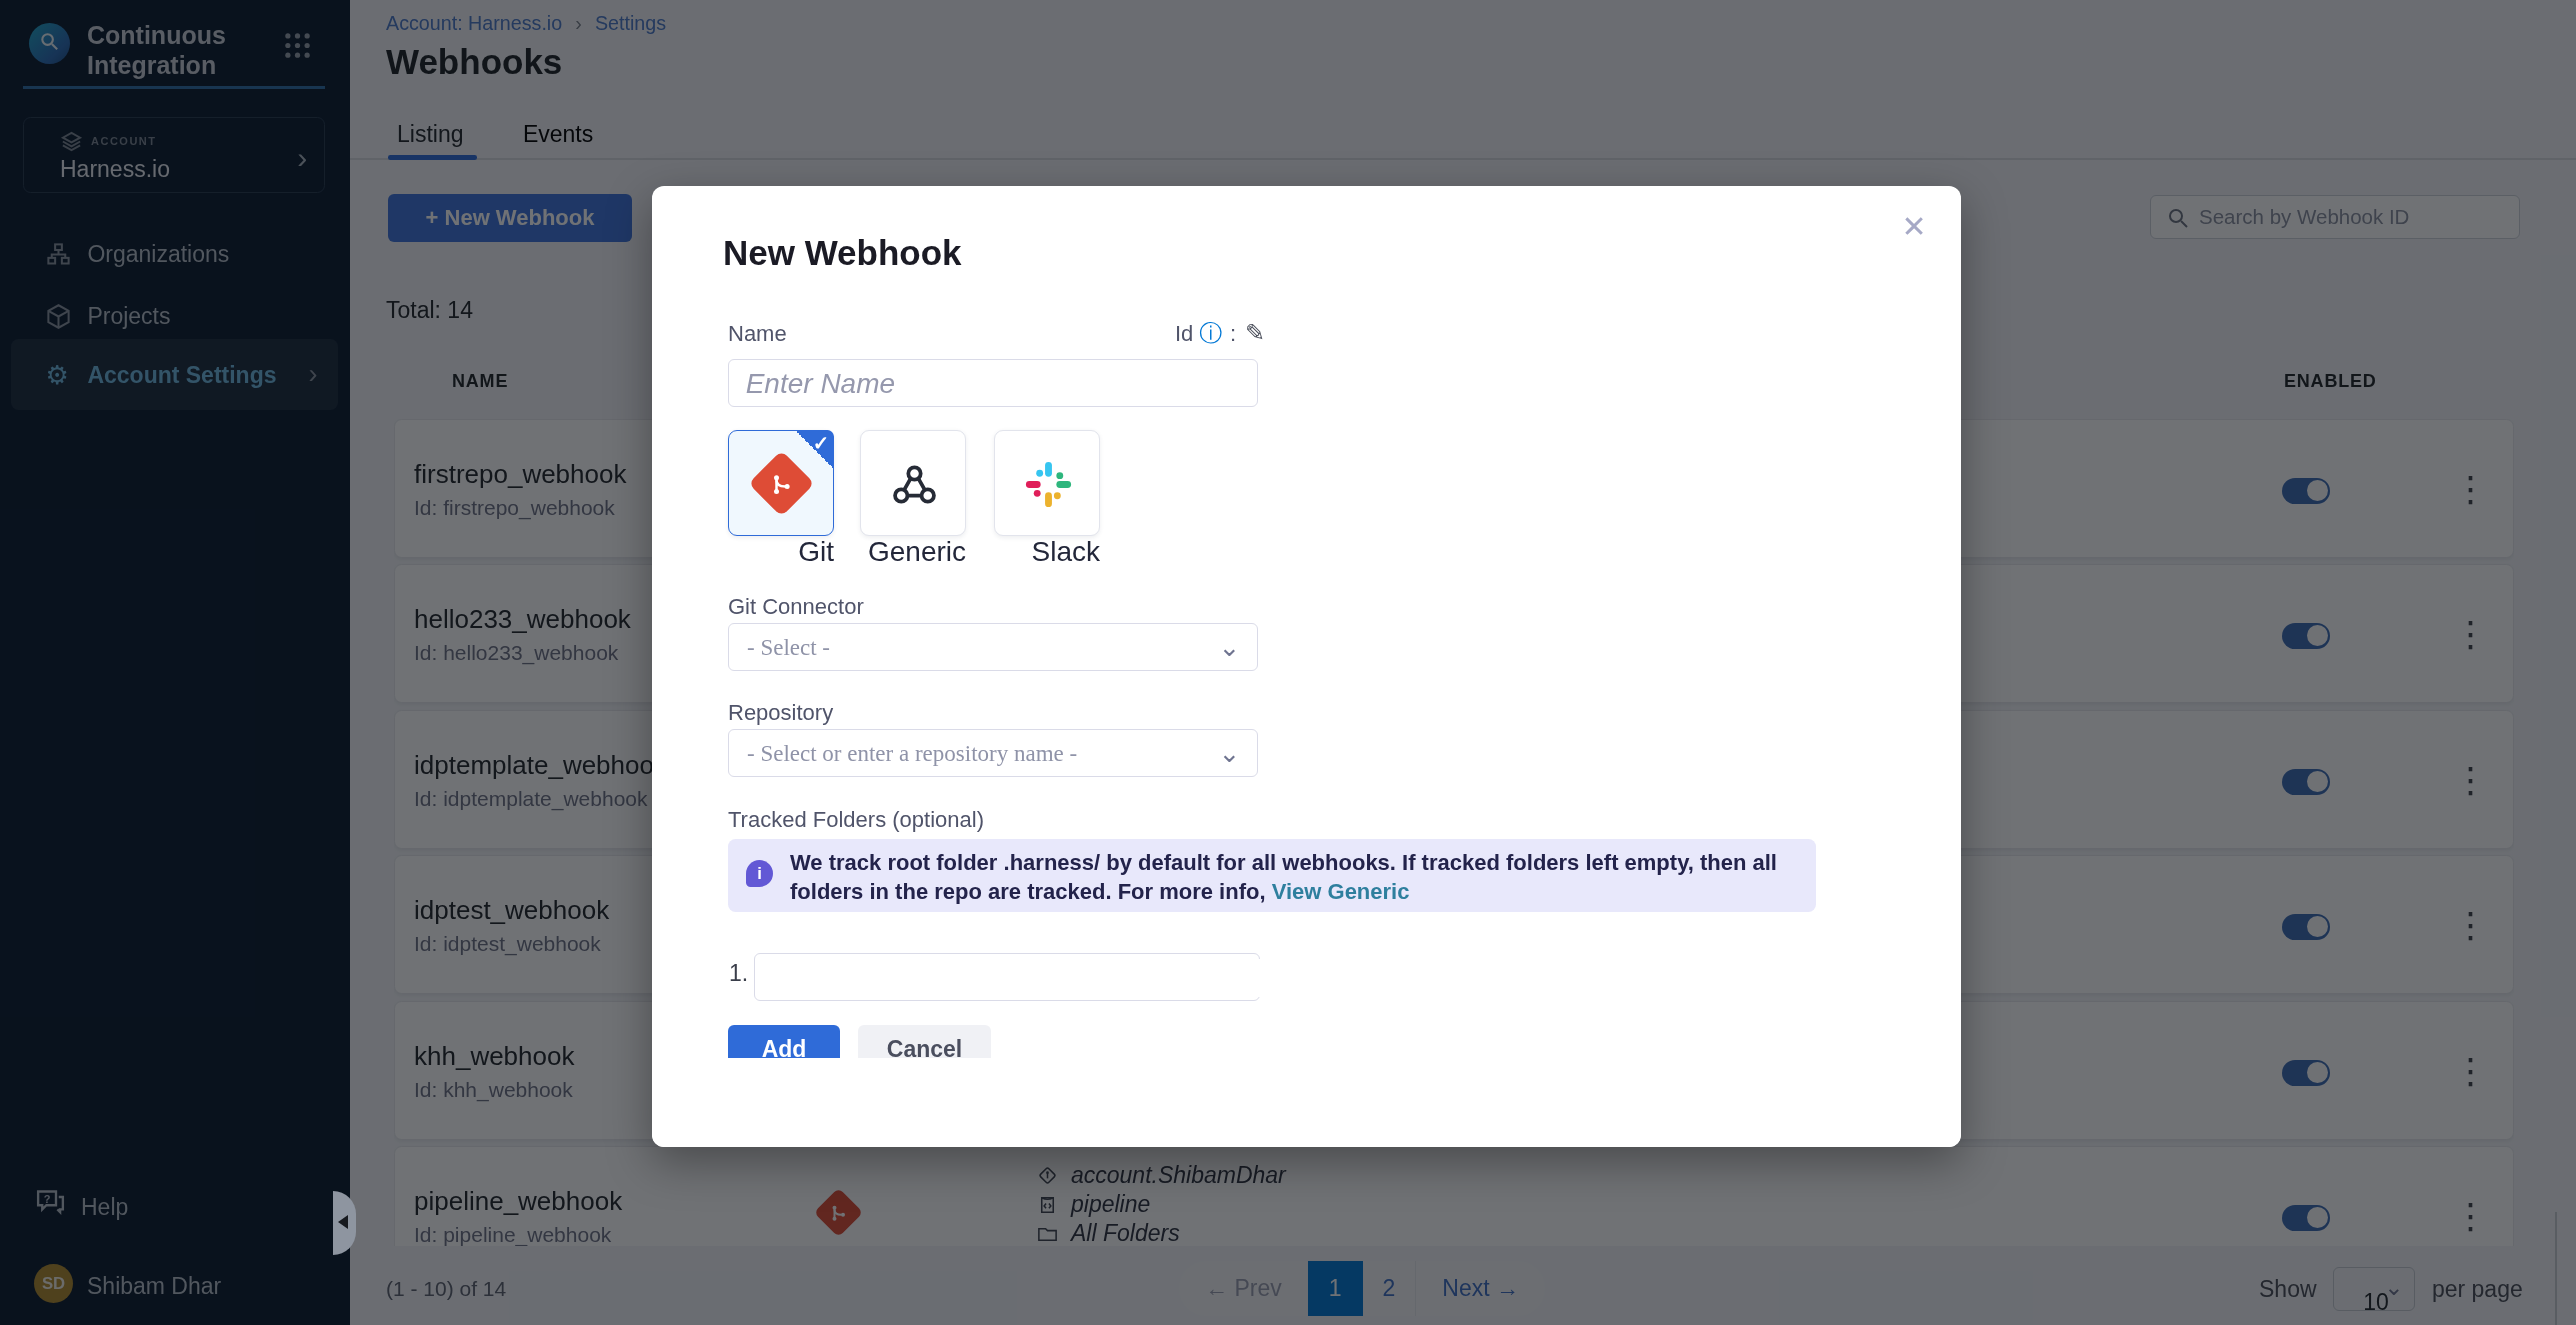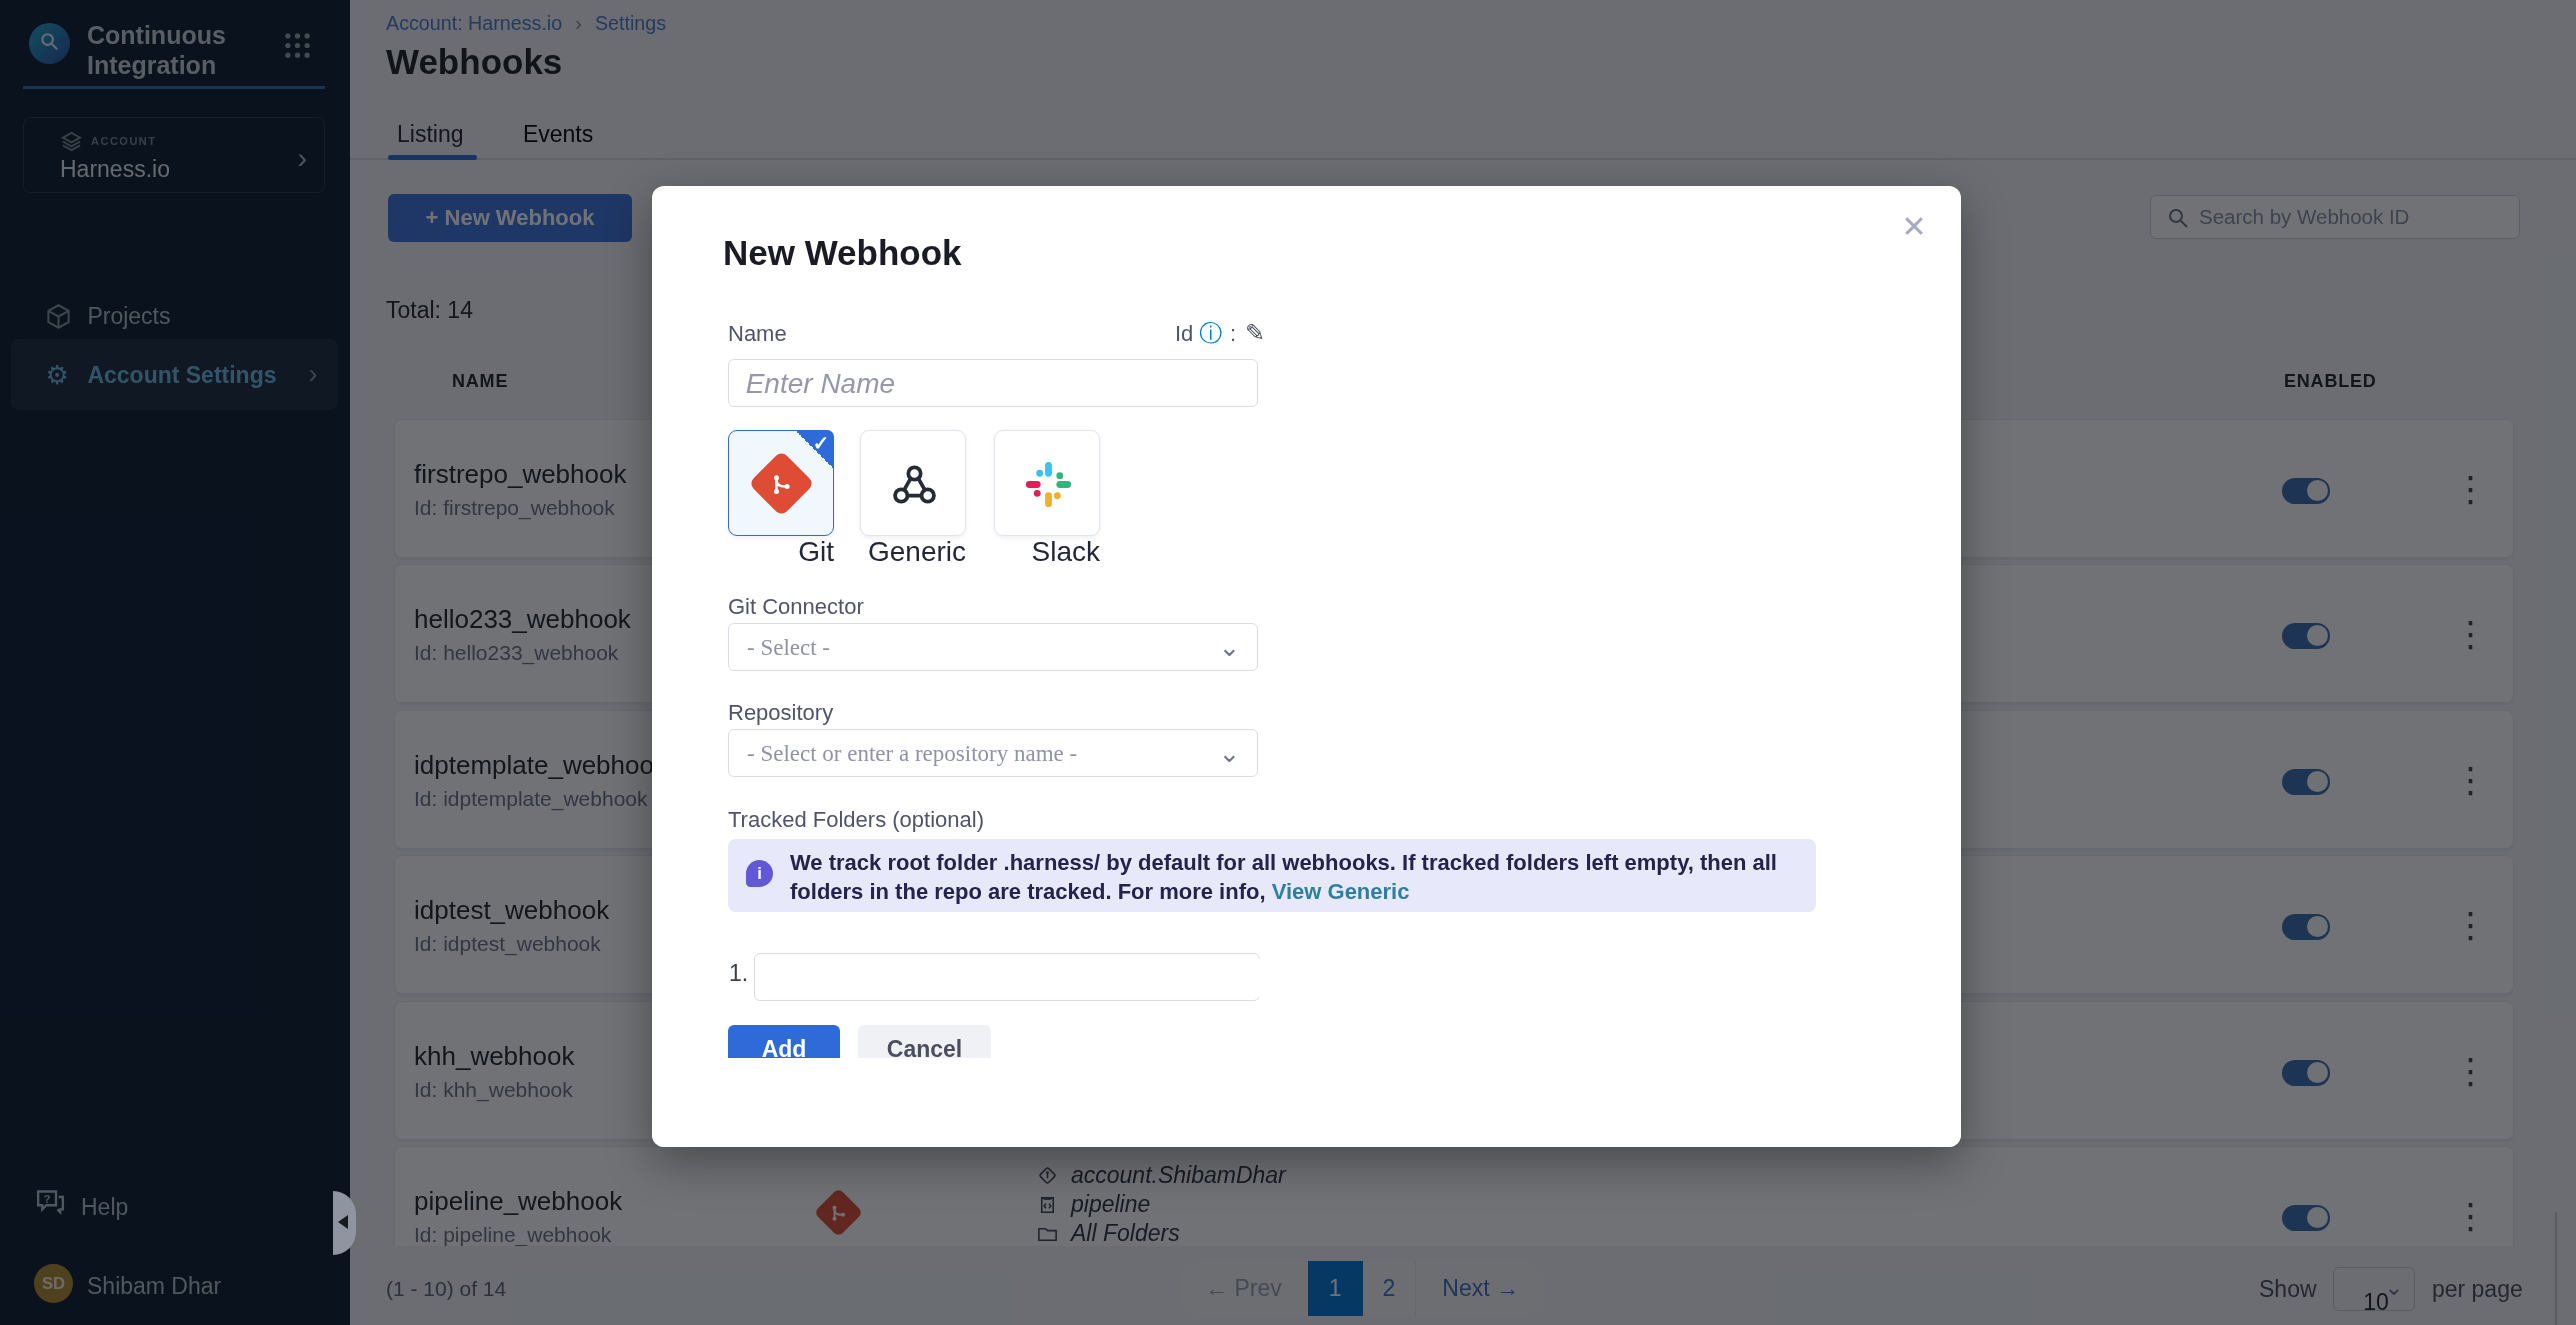--- a/index.html
+++ b/index.html
@@ -168,20 +168,29 @@
     <svg class="account-layers" width="23" height="23" viewBox="0 0 24 24" fill="none" stroke="#7D8793" stroke-width="2">
       <path d="M12 3 L21 8 12 13 3 8 Z"></path>
         <path d="M3 12 l9 5 9 -5"></path>
         <path d="M3 16 l9 5 9 -5"></path>
     </svg>
     <div class="account-label">ACCOUNT</div>
     <div class="account-name">Harness.io</div>
     <div class="account-chevron">›</div>
   </div>
 
+  <div class="nav-item" style="top:224px;">
+    <svg class="nav-icon" viewBox="0 0 24 24" fill="none" stroke="#8A93A0" stroke-width="1.8">
+      <rect x="9" y="3" width="6" height="5"></rect>
+        <rect x="3" y="15" width="6" height="5"></rect>
+        <rect x="15" y="15" width="6" height="5"></rect>
+      <path d="M12 8 v4 M6 15 v-3 h12 v3"></path>
+    </svg>
+    <div class="nav-label">Organizations</div>
+  </div>
   <div class="nav-item" style="top:286px;">
     <svg class="nav-icon" viewBox="0 0 24 24" fill="none" stroke="#8A93A0" stroke-width="1.8">
       <path d="M12 2 L21 7 V17 L12 22 L3 17 V7 Z"></path>
         <path d="M3 7 l9 5 9 -5 M12 12 v10"></path>
     </svg>
     <div class="nav-label">Projects</div>
   </div>
   <div class="nav-item active" style="top:339px;">
     <div class="nav-icon" style="font-size:26px; line-height:27px;">⚙</div>
     <div class="nav-label">Account Settings</div>

